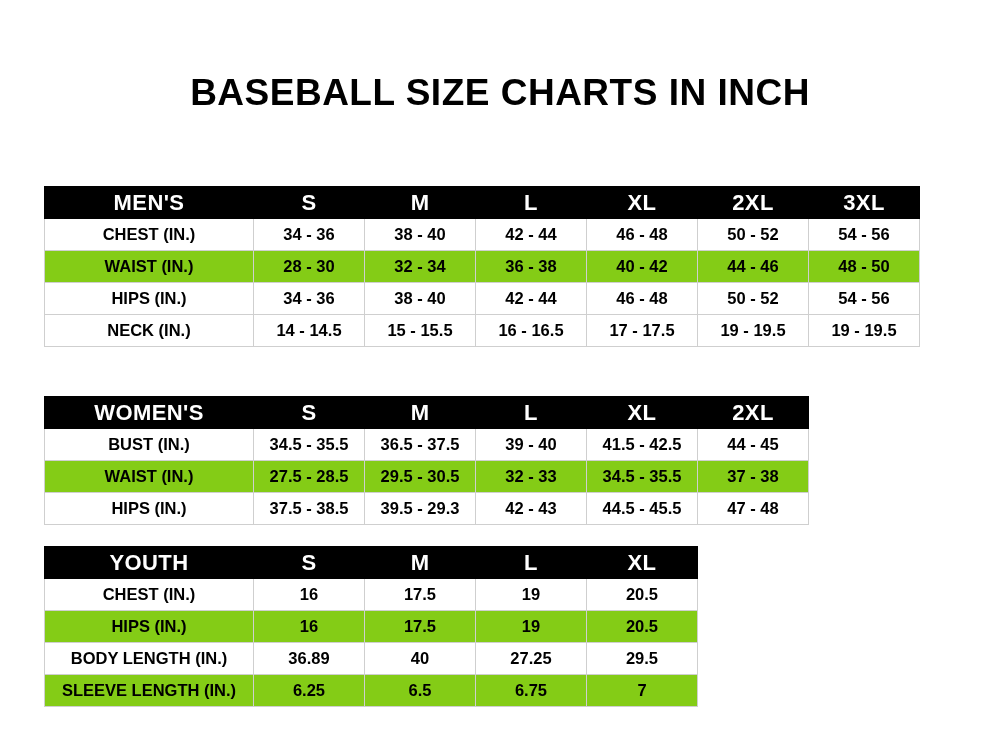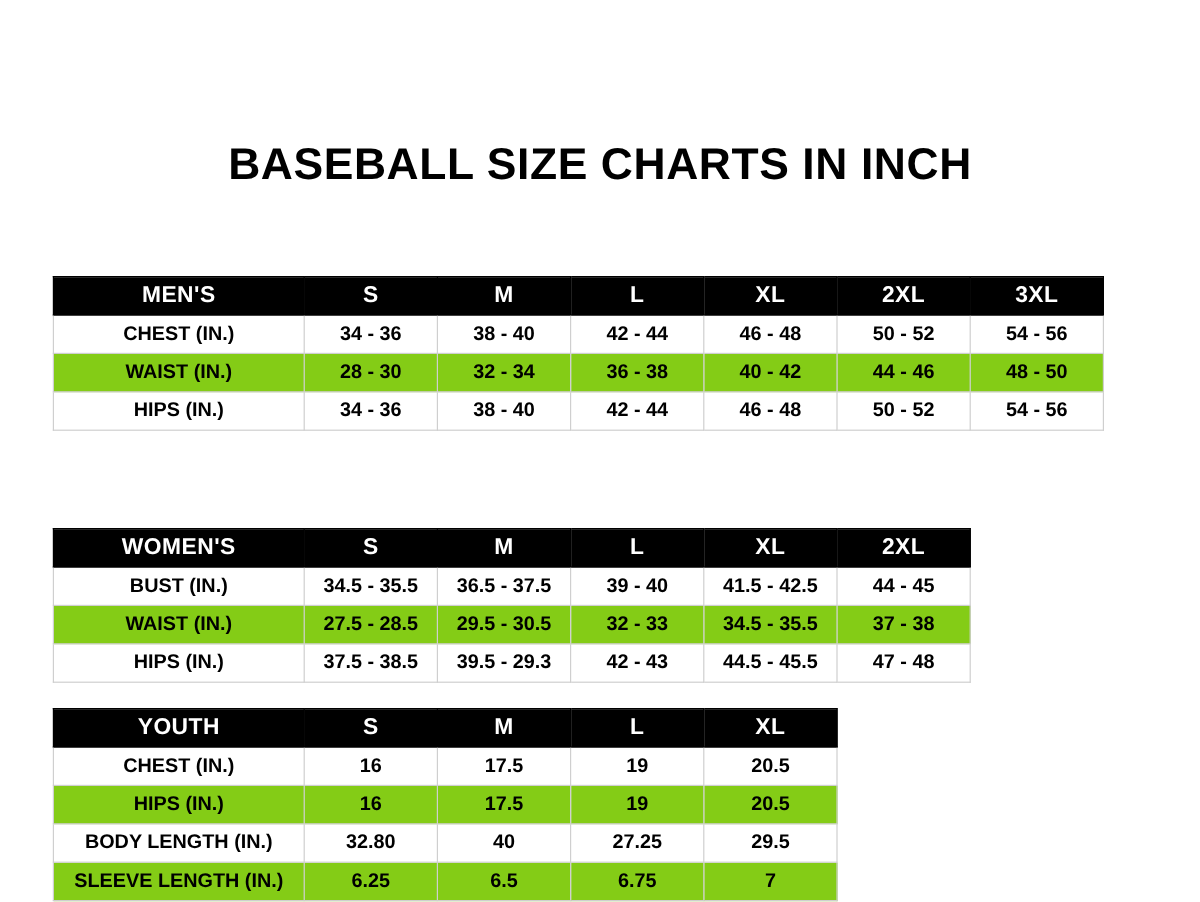--- a/index.html
+++ b/index.html
@@ -12,21 +12,20 @@
     height: 752px;
     font-family: "Liberation Sans", sans-serif;
     color: #000000;
     position: relative;
     overflow: hidden;
   }
   .page {
     width: 1000px;
     height: 672px;
     position: relative;
-    margin-top: 44px;
   }
   .title {
     position: absolute;
     top: 72px;
     left: 0;
     width: 1000px;
     text-align: center;
     font-size: 37px;
     font-weight: bold;
     letter-spacing: 0.5px;
@@ -52,21 +51,21 @@
     font-weight: bold;
     padding: 0;
     height: 31px;
     line-height: 31px;
     white-space: nowrap;
   }
   table.size-table thead th {
     background: #000000;
     color: #ffffff;
     border: 1px solid #000000;
-    font-size: 19px;
+    font-size: 22px;
     letter-spacing: 0.4px;
   }
   table.size-table thead th.head-label {
     text-align: center;
   }
   table.size-table tbody tr.odd td {
     background: #ffffff;
   }
   table.size-table tbody tr.even td {
     background: #84cc16;
@@ -136,20 +135,29 @@
         </tr>
         <tr class="odd">
           <td class="row-label">HIPS (IN.)</td>
           <td>34 - 36</td>
           <td>38 - 40</td>
           <td>42 - 44</td>
           <td>46 - 48</td>
           <td>50 - 52</td>
           <td>54 - 56</td>
         </tr>
+        <tr class="odd">
+          <td class="row-label">NECK (IN.)</td>
+          <td>14 - 14.5</td>
+          <td>15 - 15.5</td>
+          <td>16 - 16.5</td>
+          <td>17 - 17.5</td>
+          <td>19 - 19.5</td>
+          <td>19 - 19.5</td>
+        </tr>
       </tbody>
     </table>
   </div>
 
   <div class="chart-block" id="block-womens">
     <table class="size-table" id="table-womens">
       <colgroup>
         <col class="c-label">
           <col class="c-val">
           <col class="c-val">
@@ -224,21 +232,21 @@
         </tr>
         <tr class="even">
           <td class="row-label">HIPS (IN.)</td>
           <td>16</td>
           <td>17.5</td>
           <td>19</td>
           <td>20.5</td>
         </tr>
         <tr class="odd">
           <td class="row-label">BODY LENGTH (IN.)</td>
-          <td>32.80</td>
+          <td>36.89</td>
           <td>40</td>
           <td>27.25</td>
           <td>29.5</td>
         </tr>
         <tr class="even">
           <td class="row-label">SLEEVE LENGTH (IN.)</td>
           <td>6.25</td>
           <td>6.5</td>
           <td>6.75</td>
           <td>7</td>

